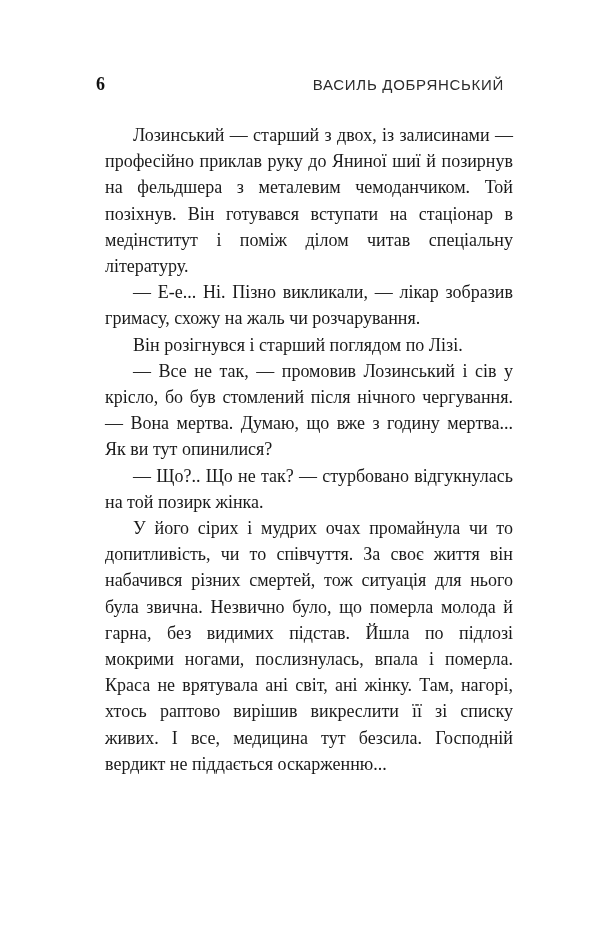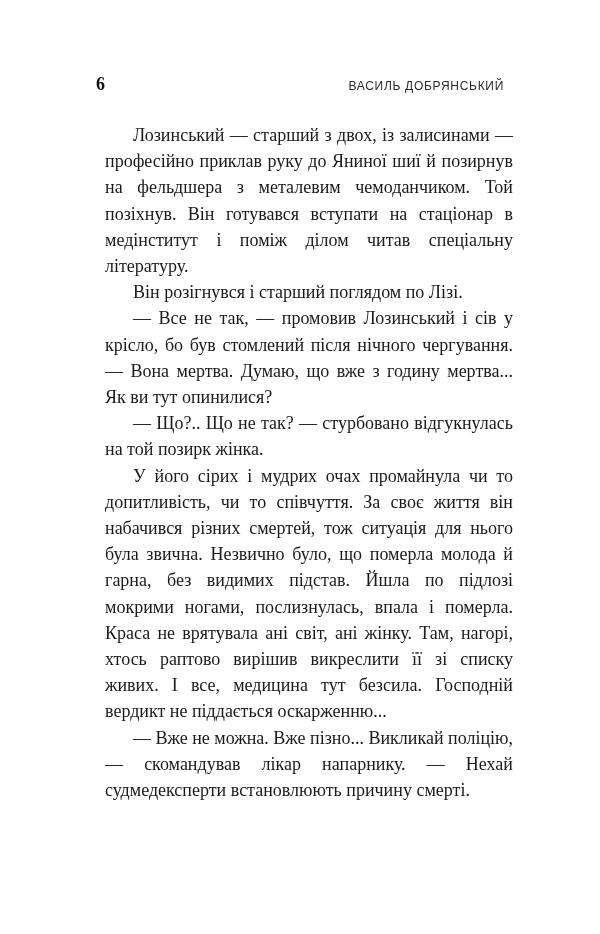--- a/index.html
+++ b/index.html
@@ -33,21 +33,21 @@
   }
   .folio {
     font-family: "Liberation Serif", serif;
     font-size: 18px;
     font-weight: bold;
     color: #111111;
     letter-spacing: 0.2px;
   }
   .head-title {
     font-family: "Liberation Sans", sans-serif;
-    font-size: 12px;
+    font-size: 15px;
     letter-spacing: 0.7px;
     color: #2b2b2b;
     text-transform: uppercase;
   }
   .body-text {
     position: absolute;
     top: 122px;
     left: 105px;
     width: 408px;
     font-size: 18px;
@@ -67,20 +67,20 @@
 
 <div class="page">
 
   <div class="running-head">
     <span class="folio">6</span>
     <span class="head-title">ВАСИЛЬ ДОБРЯНСЬКИЙ</span>
   </div>
 
   <div class="body-text">
     <p>Лозинський — старший з двох, із залисинами — професійно приклав руку до Яниної шиї й позирнув на фельдшера з металевим чемоданчиком. Той позіхнув. Він готувався вступати на стаціонар в медінститут і поміж ділом читав спеціальну літературу.</p>
+    <p>— Е-е... Ні. Пізно викликали, — лікар зобразив гримасу, схожу на жаль чи розчарування.</p>
     <p>Він розігнувся і старший поглядом по Лізі.</p>
     <p>— Все не так, — промовив Лозинський і сів у крісло, бо був стомлений після нічного чергування. — Вона мертва. Думаю, що вже з годину мертва... Як ви тут опинилися?</p>
     <p>— Що?.. Що не так? — стурбовано відгукнулась на той позирк жінка.</p>
     <p>У його сірих і мудрих очах промайнула чи то допитливість, чи то співчуття. За своє життя він набачився різних смертей, тож ситуація для нього була звична. Незвично було, що померла молода й гарна, без видимих підстав. Йшла по підлозі мокрими ногами, послизнулась, впала і померла. Краса не врятувала ані світ, ані жінку. Там, нагорі, хтось раптово вирішив викреслити її зі списку живих. І все, медицина тут безсила. Господній вердикт не піддається оскарженню...</p>
-    <p>— Вже не можна. Вже пізно... Викликай поліцію, — скомандував лікар напарнику. — Нехай судмедексперти встановлюють причину смерті.</p>
   </div>
 
 </div>
 
 </body></html>

